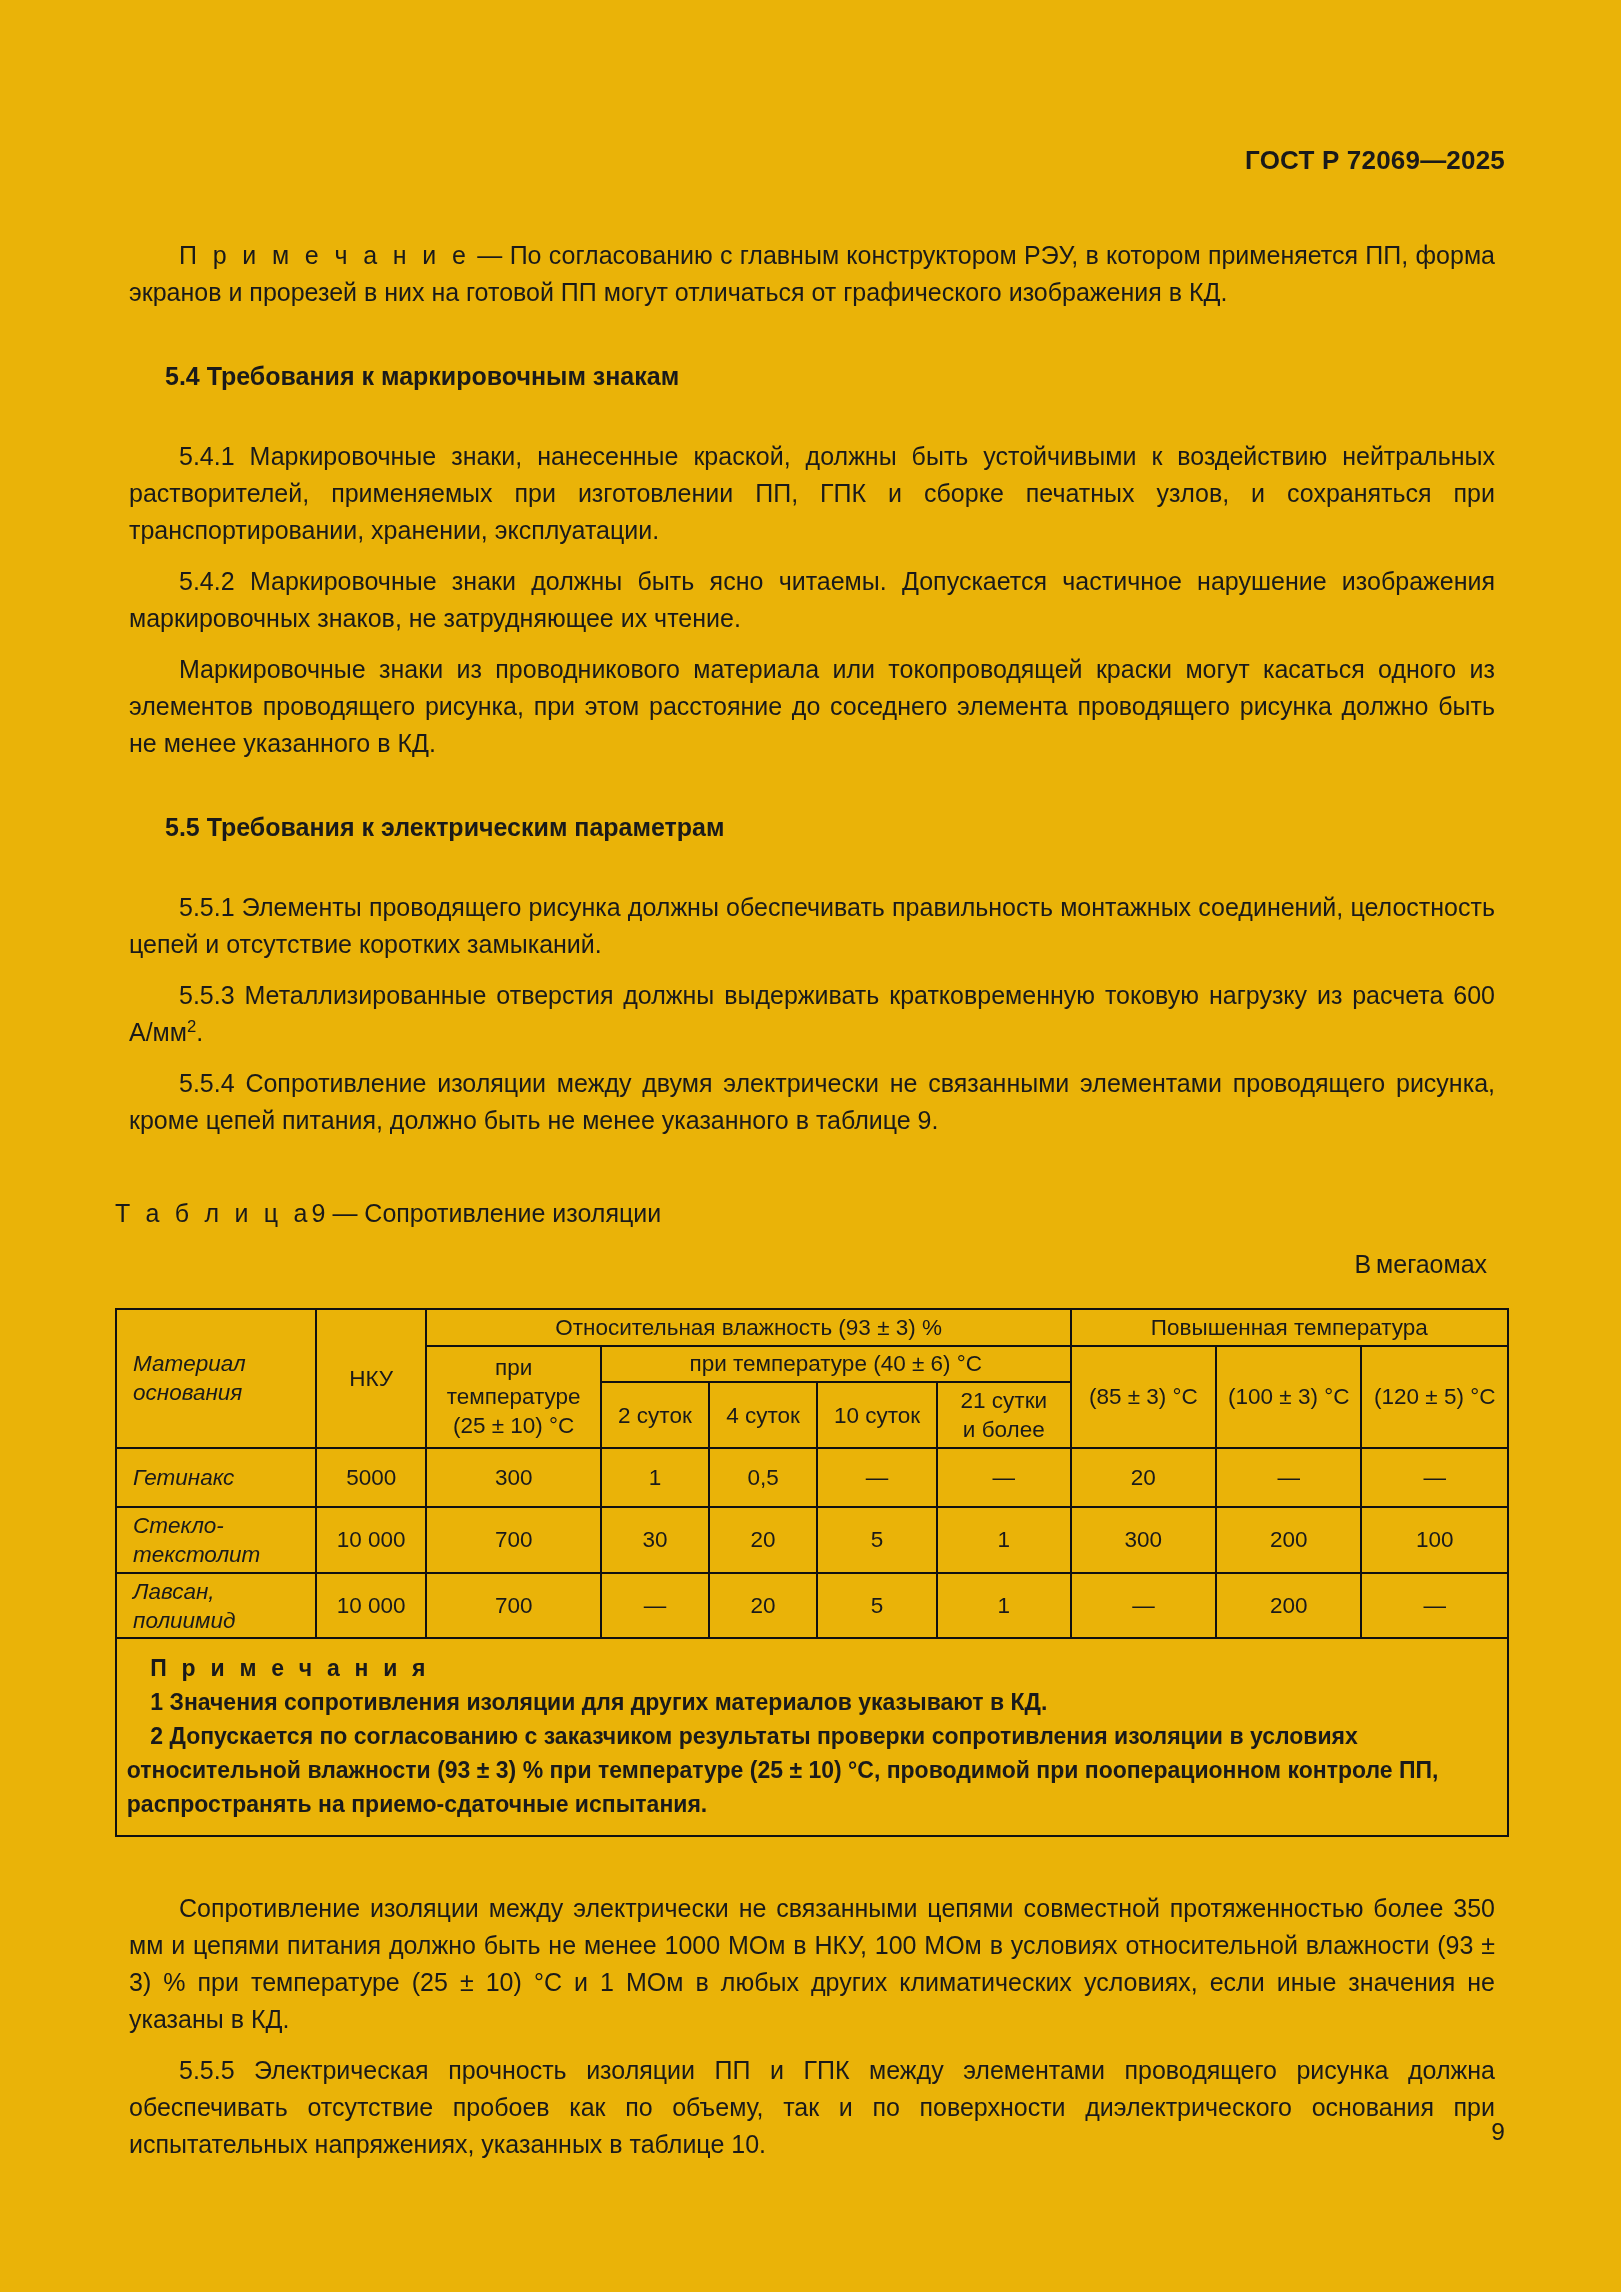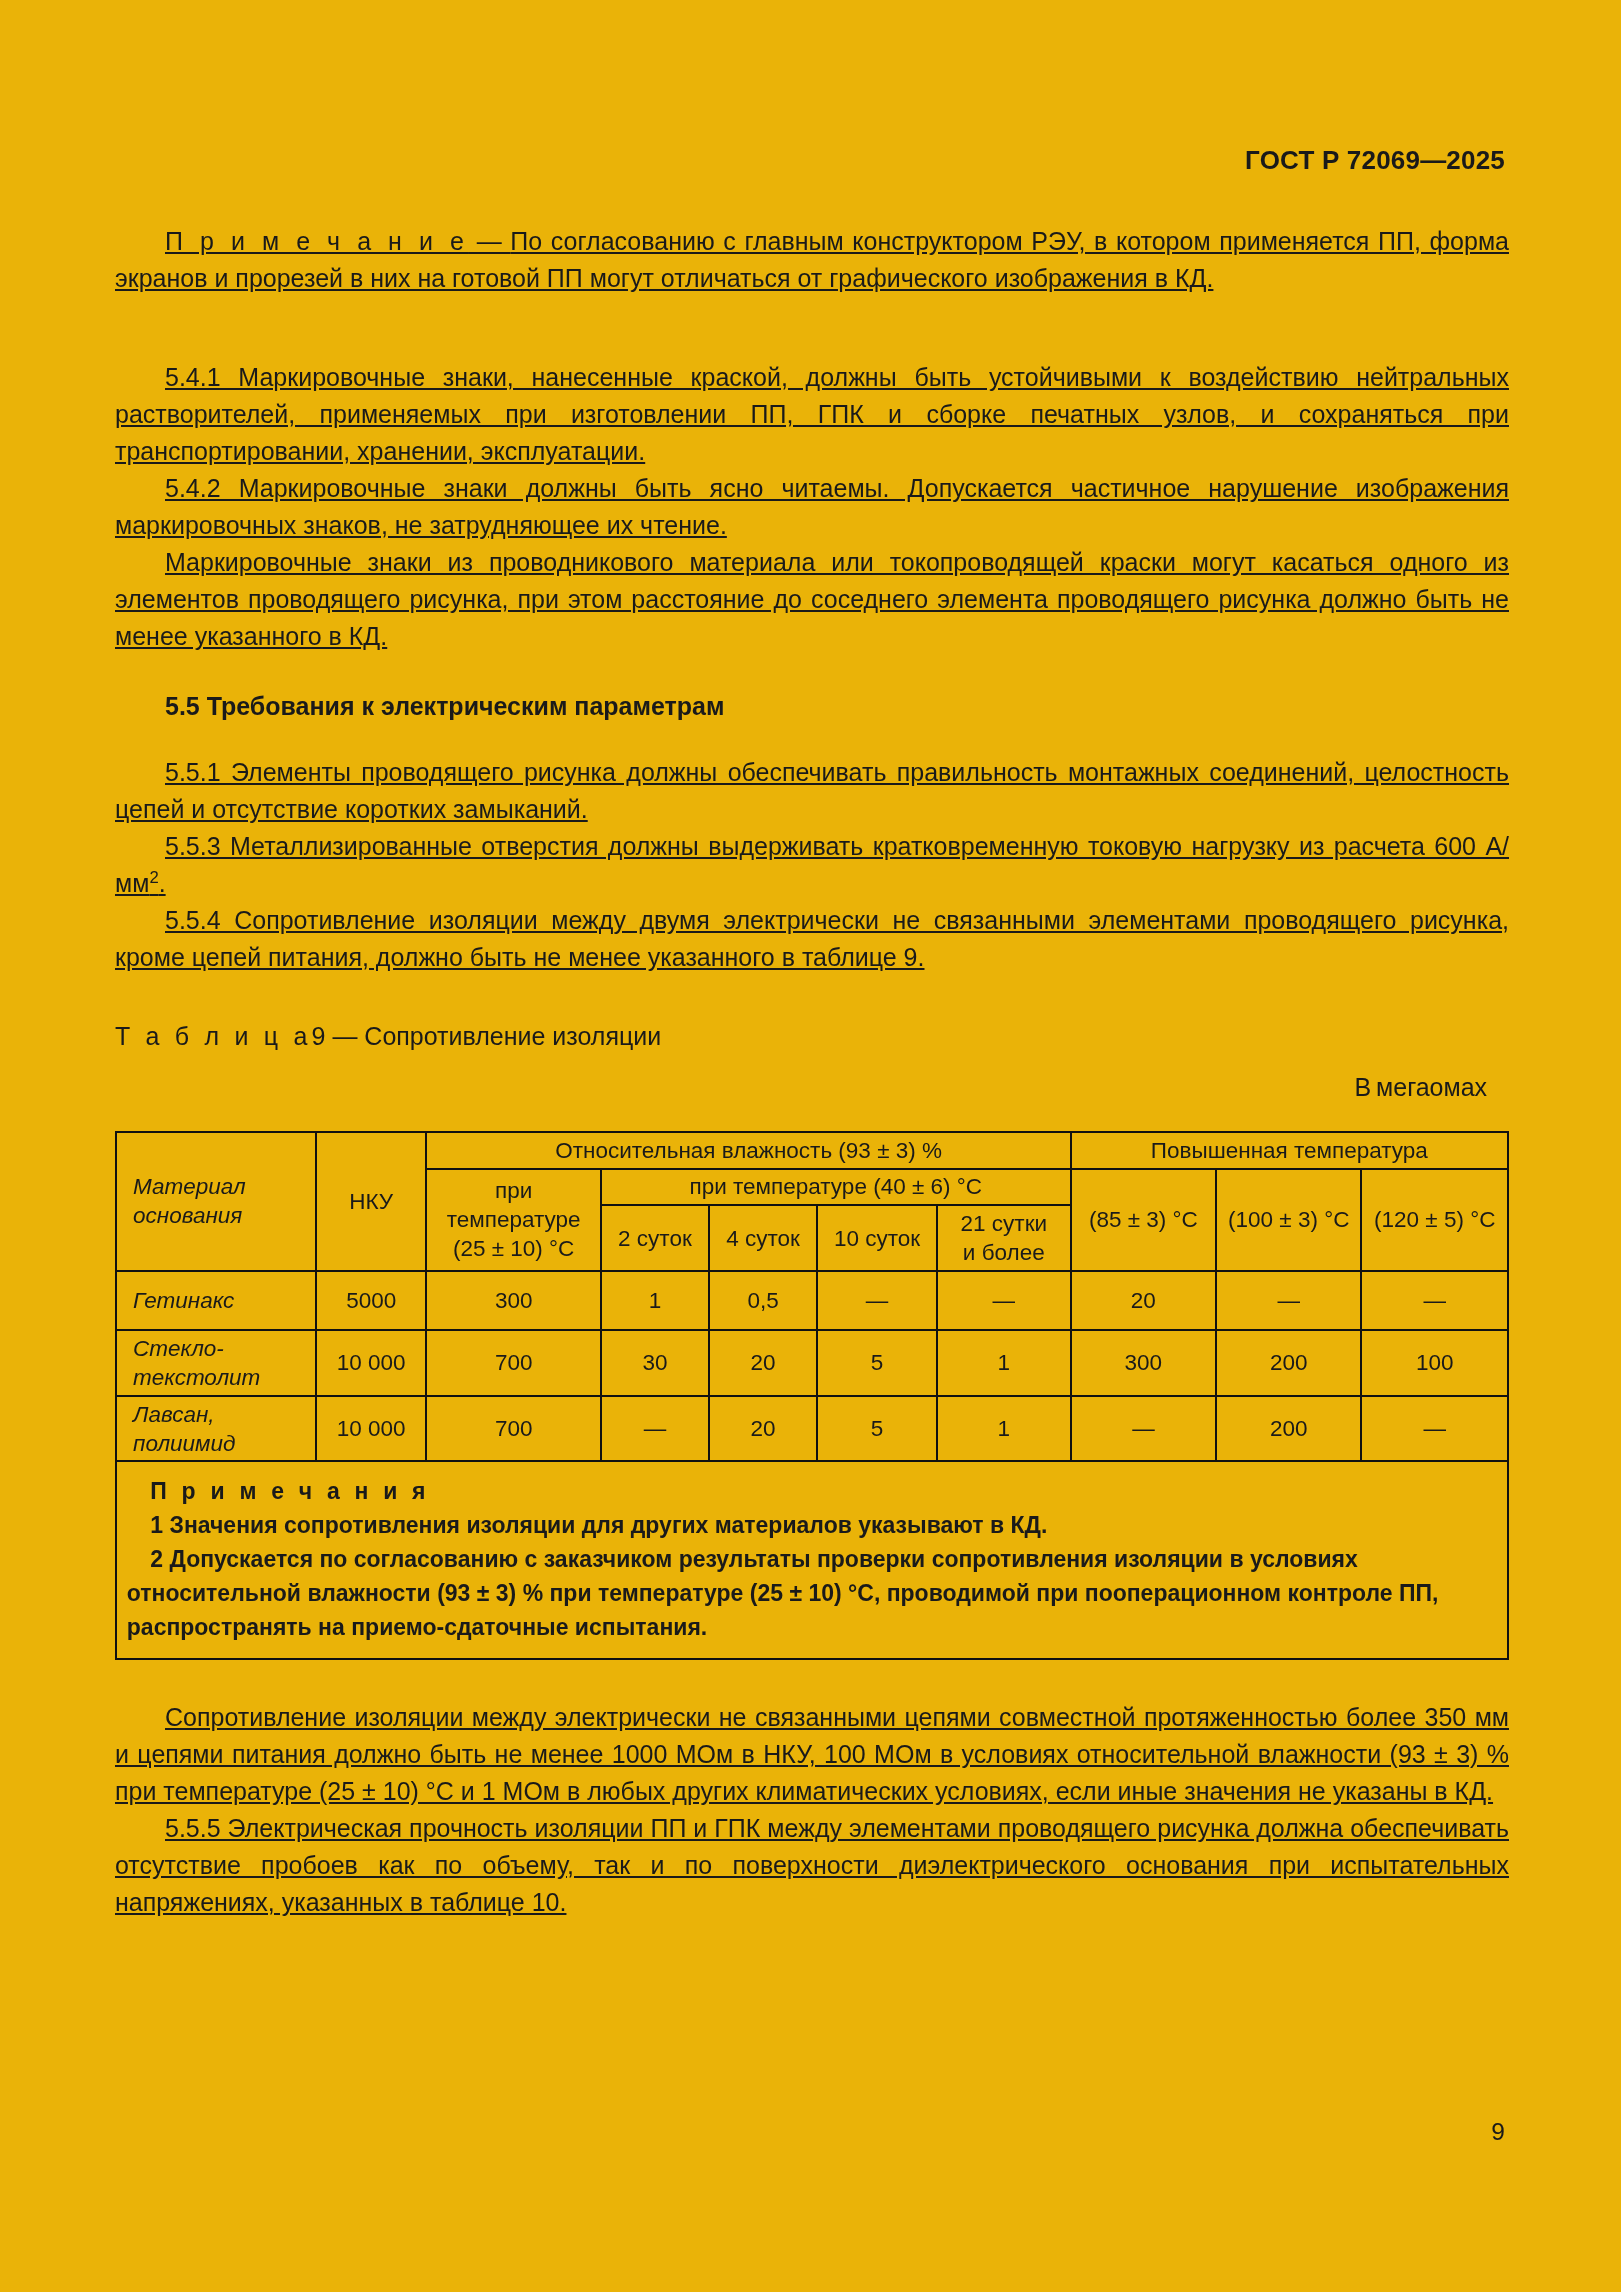--- a/index.html
+++ b/index.html
@@ -34,27 +34,26 @@
 
   
   .content {
     position: absolute;
     left: 115px;
     top: 223px;
     width: 1394px;
   }
 
   p.body-text {
-    margin: 0;
+    margin: 14px;
     font-size: 25px;
     line-height: 37px;
     text-align: justify;
     text-indent: 50px;
     hyphens: manual;
-    text-decoration: underline;
   }
 
   h3.clause-head {
     margin: 0;
     font-size: 25px;
     line-height: 37px;
     font-weight: bold;
     text-indent: 50px;
   }
 
@@ -135,20 +134,21 @@
 <div class="page">
 
   <div class="running-head">ГОСТ Р 72069—2025</div>
 
   <div class="content">
 
     <p class="body-text"><span class="note-label">П р и м е ч а н и е</span><span>  — </span><span>По согласованию с главным конструктором РЭУ, в котором применяется ПП, форма экранов и прорезей в них на готовой ПП могут отличаться от графического изображения в КД.</span></p>
 
     <div class="sp-note"></div>
 
+    <h3 class="clause-head">5.4  Требования к маркировочным знакам</h3>
 
     <div class="sp-head"></div>
 
     <p class="body-text">5.4.1  Маркировочные знаки, нанесенные краской, должны быть устойчивыми к воздействию нейтральных растворителей, применяемых при изготовлении ПП, ГПК и сборке печатных узлов, и сохраняться при транспортировании, хранении, эксплуатации.</p>
     <p class="body-text">5.4.2  Маркировочные знаки должны быть ясно читаемы. Допускается частичное нарушение изображения маркировочных знаков, не затрудняющее их чтение.</p>
     <p class="body-text">Маркировочные знаки из проводникового материала или токопроводящей краски могут касаться одного из элементов проводящего рисунка, при этом расстояние до соседнего элемента проводящего рисунка должно быть не менее указанного в КД.</p>
 
     <div class="sp-note"></div>
 
     <h3 class="clause-head">5.5  Требования к электрическим параметрам</h3>

